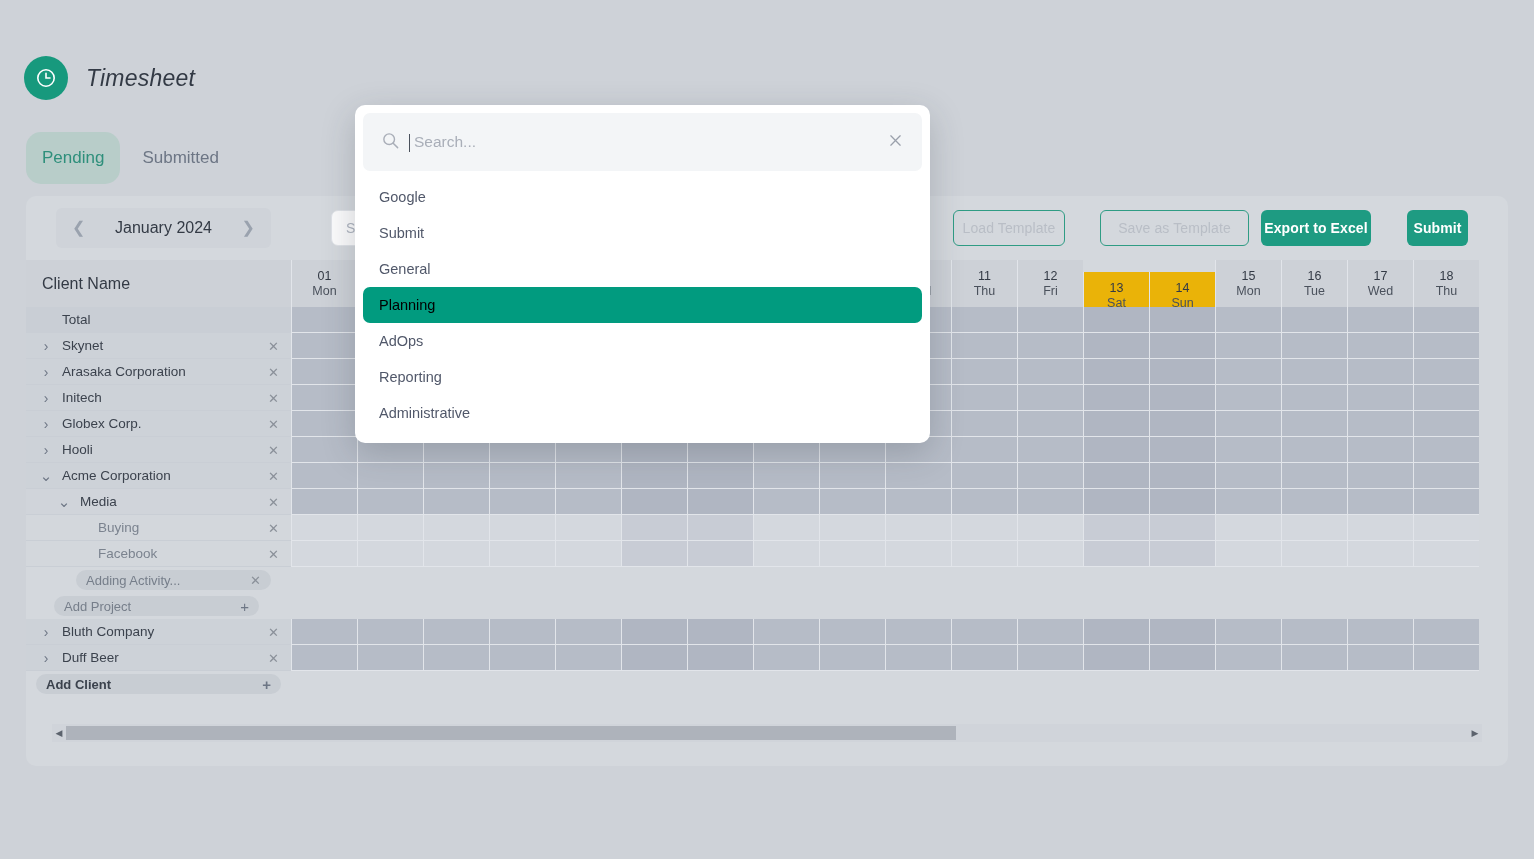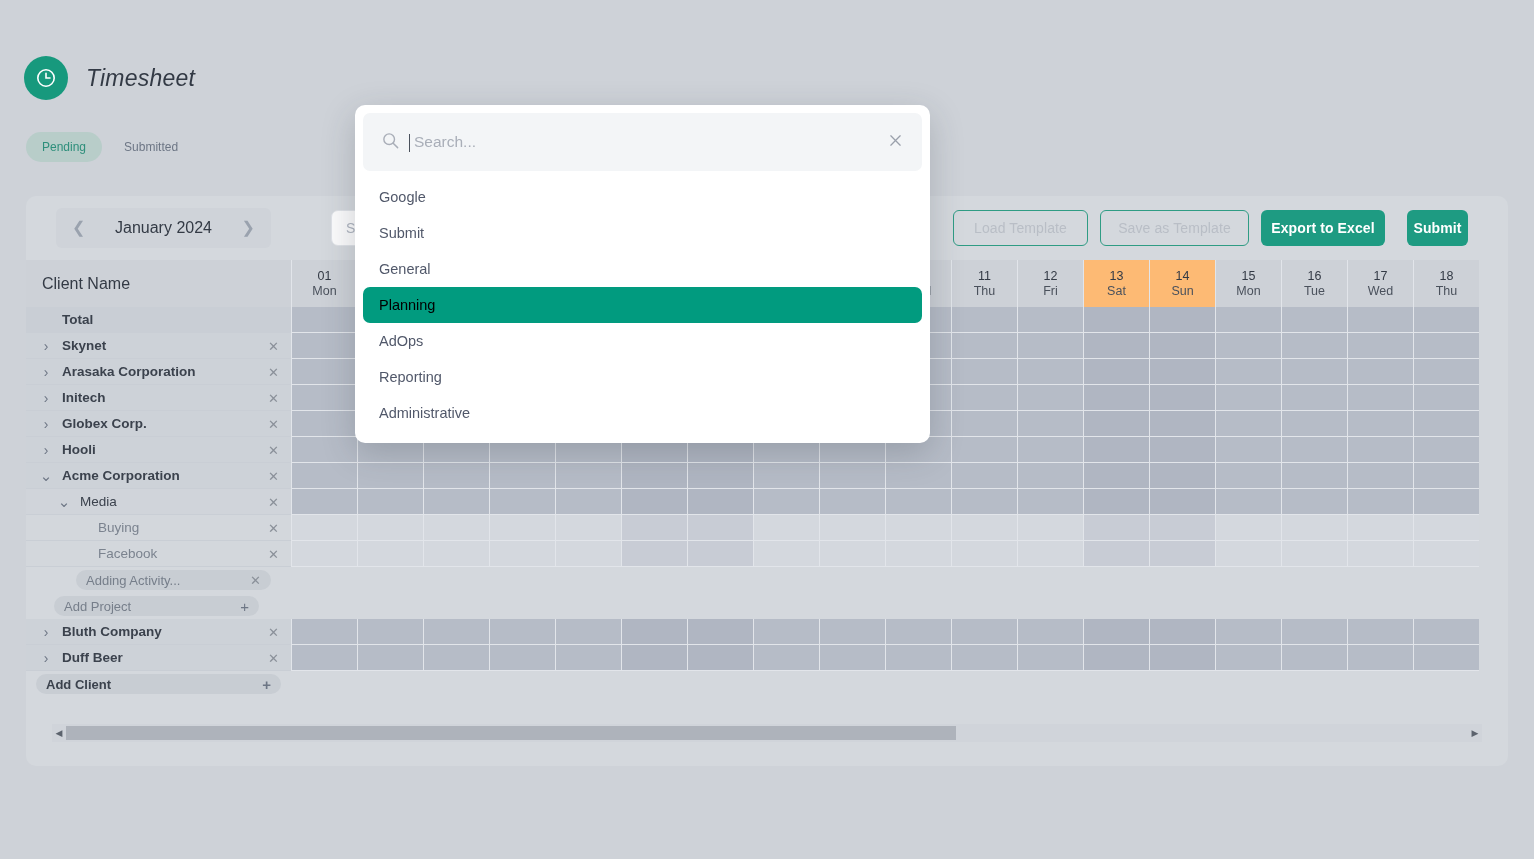--- a/index.html
+++ b/index.html
@@ -14,21 +14,21 @@
   
   .app-header { position: absolute; left: 24px; top: 56px; display: flex; align-items: center; gap: 18px; font-style: italic; }
   .logo-badge {
     width: 44px; height: 44px; border-radius: 50%;
     background: #17997d; display: flex; align-items: center; justify-content: center;
   }
   .app-title { font-size: 23px; color: #333a45; font-weight: 400; letter-spacing: .2px; }
 
   
   .tabs { position: absolute; left: 26px; top: 132px; display: flex; align-items: center; gap: 6px; }
-  .tab { padding: 8px 16px; border-radius: 15px; font-size: 12px; color: #6d7685; }
+  .tab { padding: 16px 16px; border-radius: 15px; font-size: 17px; color: #6d7685; }
   .tab.active { background: #b8cdc9; color: #2e8f7b; }
 
   
   .card {
     position: absolute; left: 26px; top: 196px; width: 1482px; height: 570px;
     background: #d4d8dd; border-radius: 10px;
   }
 
   
   .toolbar { position: absolute; left: 0; top: 0; width: 100%; height: 64px; }
@@ -45,59 +45,59 @@
     display: flex; align-items: center; padding: 0 14px;
     font-size: 14px; color: #aeb4bf;
   }
   .tbtn {
     position: absolute; top: 14px; height: 36px; border-radius: 6px;
     display: flex; align-items: center; justify-content: center;
     font-size: 14px; font-weight: 700; letter-spacing: .1px; white-space: nowrap;
   }
   .tbtn.ghost { background: transparent; border: 1px solid #2f9c84; color: #b9bec6; font-weight: 400; }
   .tbtn.solid { background: #1e9b82; color: #ffffff; }
-  #btn-load   { left: 927px;  width: 135px; }
+  #btn-load   { left: 927px;  width: 112px; }
   #btn-save   { left: 1074px; width: 149px; }
-  #btn-export { left: 1235px; width: 124px; }
+  #btn-export { left: 1235px; width: 110px; }
   #btn-submit { left: 1381px; width: 61px; }
 
   
   .grid-wrap { position: absolute; left: 0; top: 64px; right: 0; bottom: 0; overflow: hidden; }
   .grid { display: flex; }
   .namecol { width: 265px; flex: 0 0 265px; }
   .daycols { flex: 1; overflow: hidden; }
 
   .hdr-row { height: 47px; display: flex; }
   .name-hdr {
     width: 265px; height: 47px; background: #cdd1d7; display: flex; align-items: center;
     padding-left: 16px; font-size: 16px; color: #333a45;
   }
   .day-hdr {
     width: 66px; flex: 0 0 66px; height: 47px; background: #cdd1d7;
     border-left: 1px solid #e2e5ea; display: flex; flex-direction: column;
     align-items: center; justify-content: center; gap: 1px;
   }
-  .day-hdr.weekend { background: #fdba74; }
+  .day-hdr.weekend { background: #eab308; margin-top: 12px; }
   .day-num { font-size: 12.5px; color: #333a45; }
   .day-dow { font-size: 12.5px; color: #4a515c; }
 
   .row { height: 26px; display: flex; align-items: center; }
   .name-cell {
     width: 265px; height: 26px; display: flex; align-items: center;
     border-bottom: 1px solid #c9ced5; position: relative;
   }
   .name-cell.total   { background: #c9ced5; }
   .name-cell.client  { background: #cdd2d8; }
   .name-cell.project { background: #d0d4da; }
   .name-cell.activity{ background: #d3d7dc; }
   .name-cell.plain   { background: #d4d8dd; border-bottom: none; }
 
   .twisty { width: 20px; text-align: center; font-size: 11px; color: #6d7685; user-select: none; }
   .row-label { font-size: 13.5px; color: #3b424d; }
-  .row-label.bold { font-weight: 700; }
+  .row-label.bold { font-weight: 400; }
   .row-label.muted { color: #7b838f; }
   .row-x {
     position: absolute; right: 12px; top: 50%; transform: translateY(-50%);
     font-size: 13px; color: #8a9099; line-height: 1;
   }
   .pill {
     height: 20px; border-radius: 10px; background: #c8cdd3;
     display: flex; align-items: center; justify-content: space-between;
     padding: 0 10px; font-size: 13px; color: #767e8a;
   }

